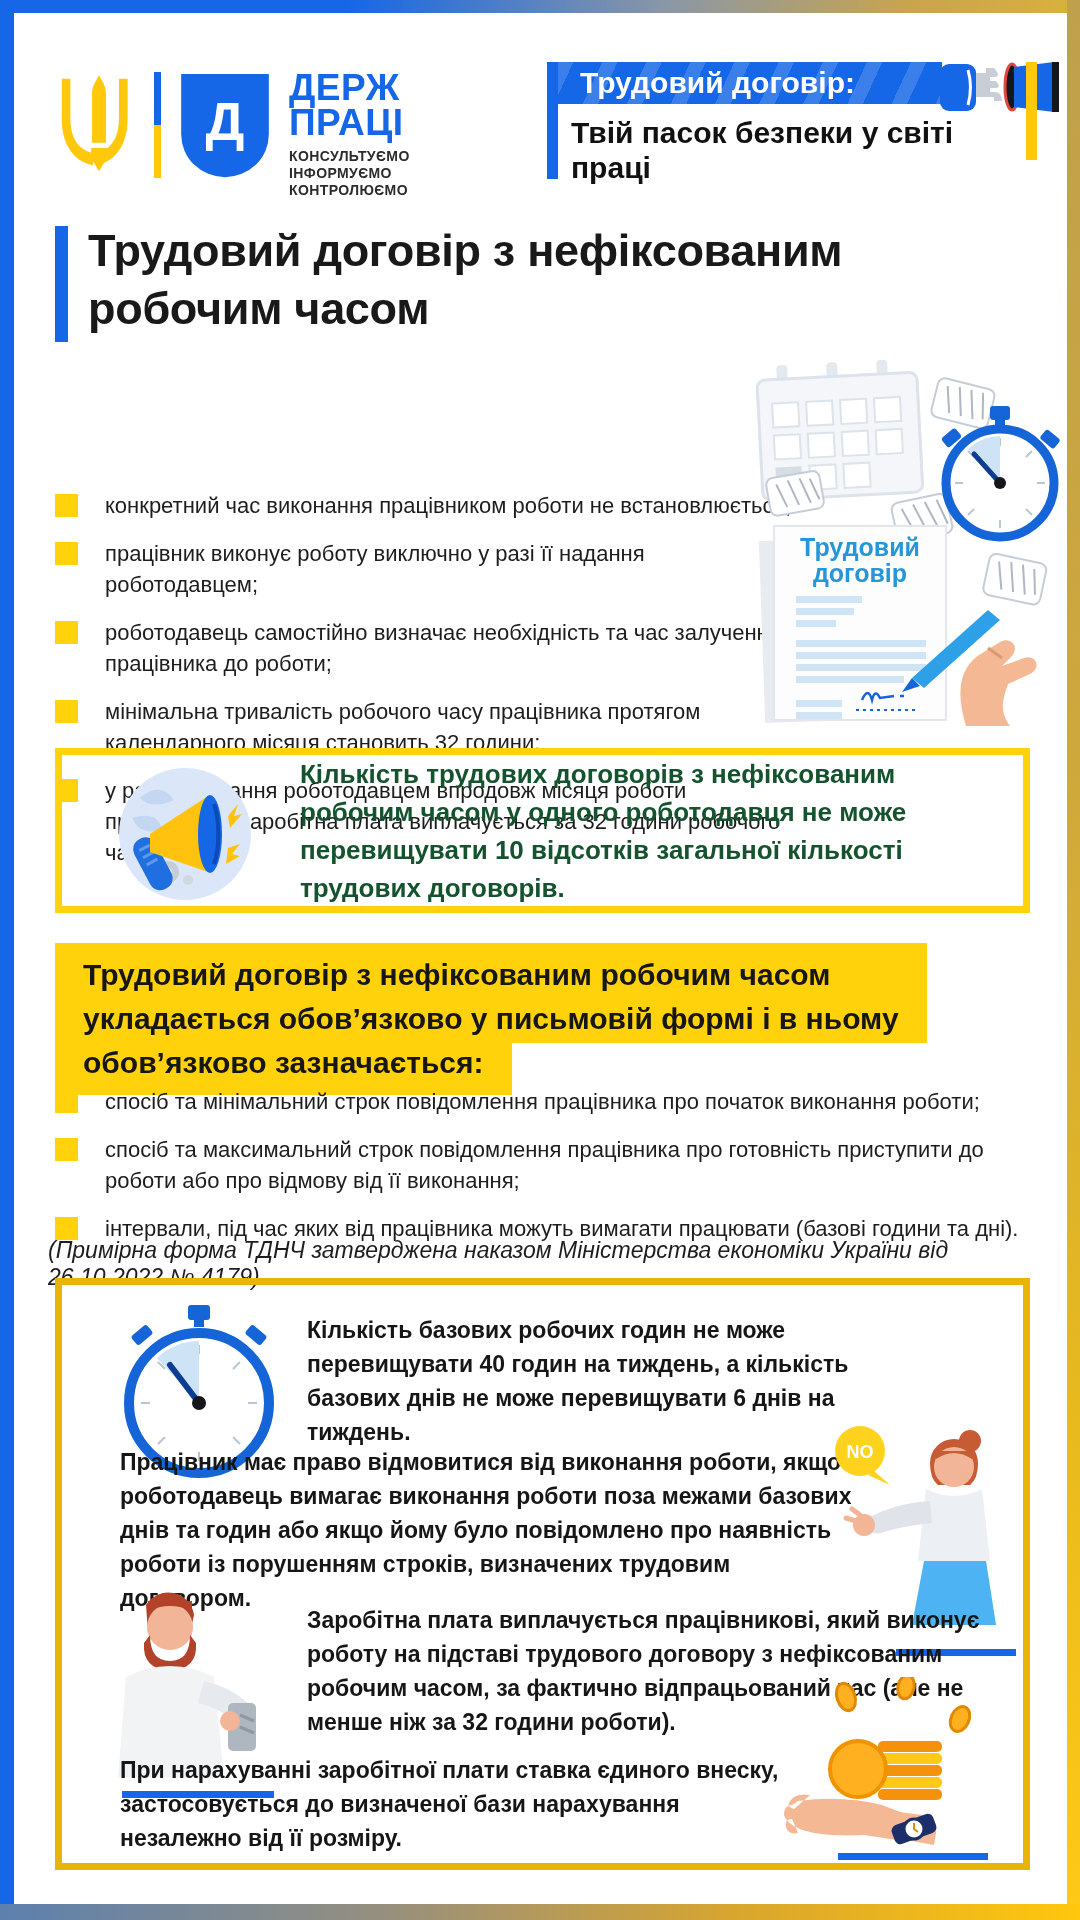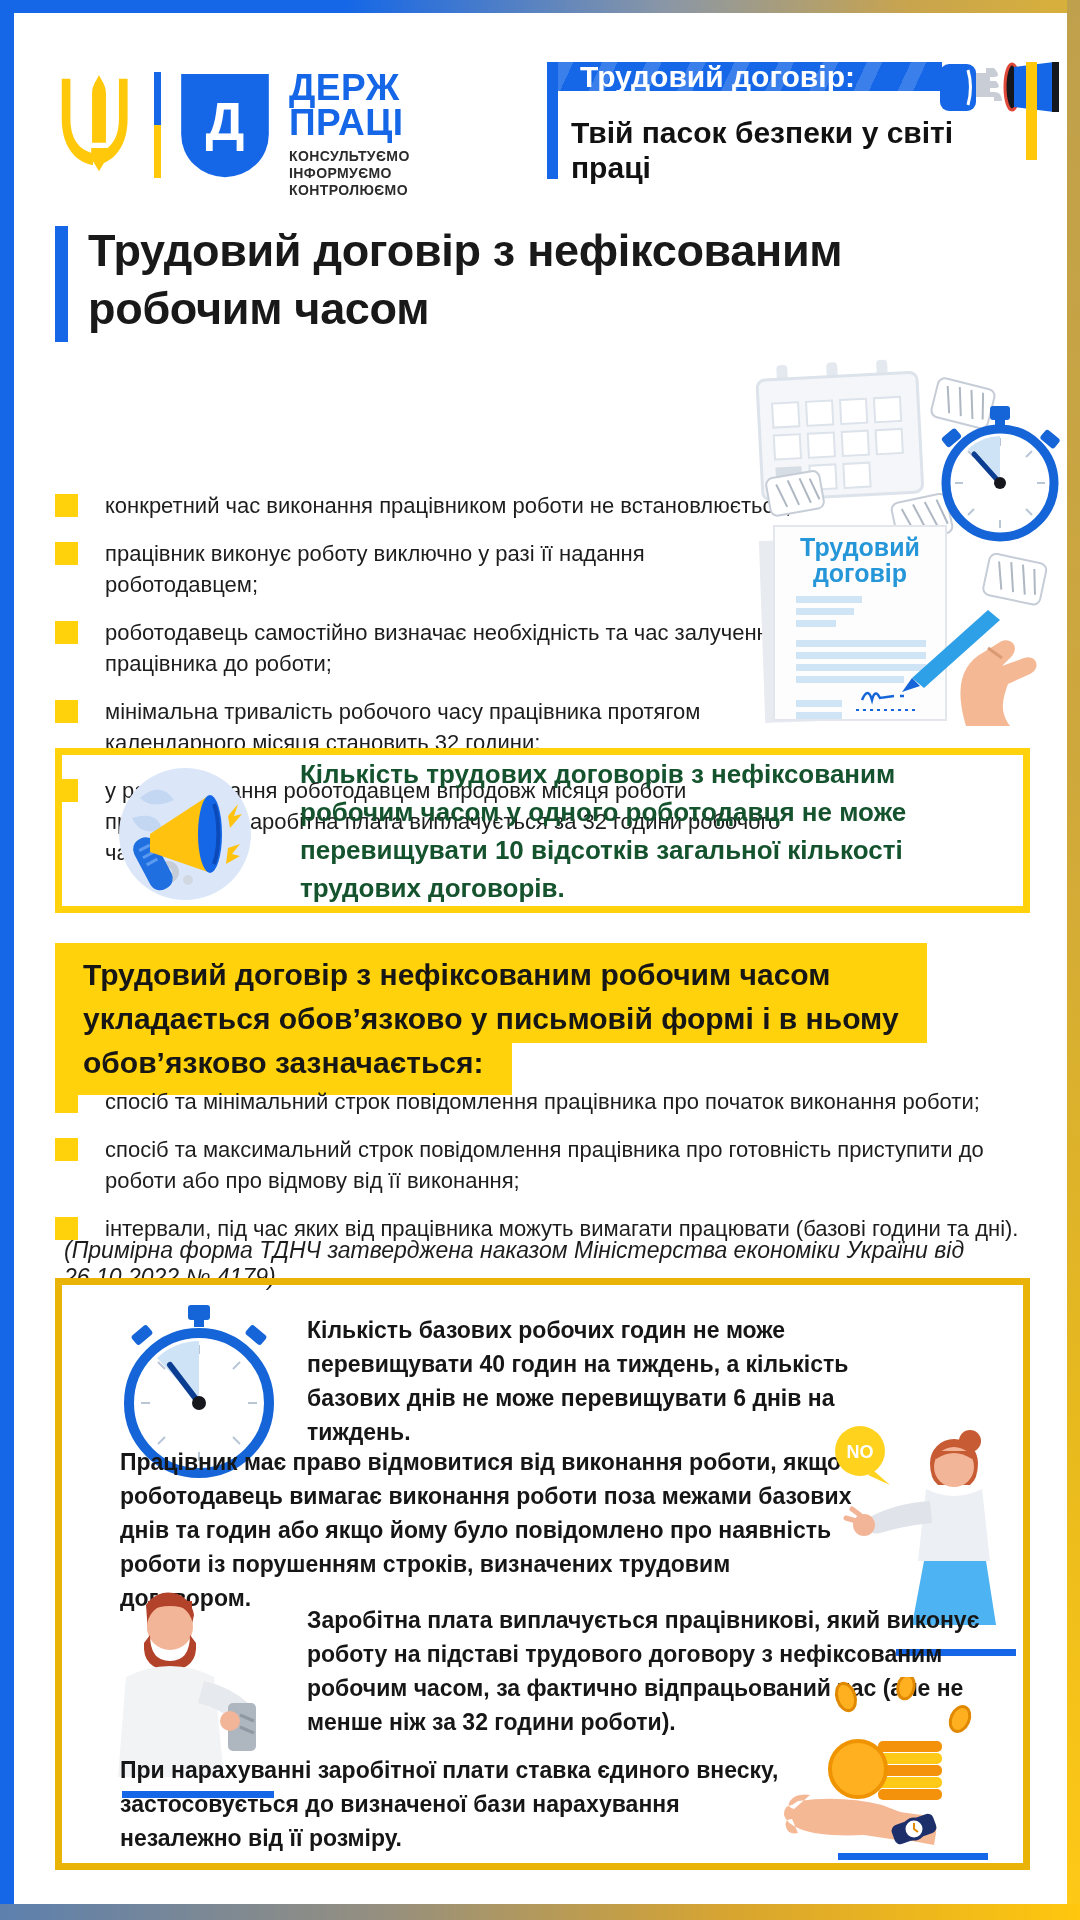--- a/index.html
+++ b/index.html
@@ -19,21 +19,21 @@
   .logo-divider{width:7px;height:106px;margin:2px 14px 0 16px;display:flex;flex-direction:column;}
   .logo-divider .d-blue{flex:1;background:#1567e7;}
   .logo-divider .d-yellow{flex:1;background:#ffc80a;}
   .shield{width:100px;height:112px;}
   .org-text{margin-left:14px;}
   .org-name{color:#1567e7;font-weight:bold;font-size:37px;line-height:35px;letter-spacing:.5px;}
   .org-tagline{margin-top:8px;color:#2b2b2b;font-weight:bold;font-size:14px;line-height:17px;letter-spacing:.4px;}
   
   .belt-block{position:absolute;left:547px;top:57px;width:500px;}
   .belt-accent{position:absolute;left:0;top:5px;width:11px;height:117px;background:#1567e7;}
-  .ribbon{position:absolute;left:11px;top:5px;width:384px;height:29px;background:#1567e7;
+  .ribbon{position:absolute;left:11px;top:5px;width:384px;height:42px;background:#1567e7;
     background-image:repeating-linear-gradient(115deg,rgba(255,255,255,.16) 0 14px,rgba(255,255,255,0) 14px 40px);
     display:flex;align-items:center;}
   .ribbon-text{color:#fff;font-weight:bold;font-size:30px;padding-left:22px;white-space:nowrap;}
   .buckle{position:absolute;left:393px;top:0px;width:126px;height:62px;}
   .belt-yellow-bar{position:absolute;left:479px;top:5px;width:11px;height:98px;background:#ffc80a;}
   .subtitle{position:absolute;left:24px;top:58px;width:445px;color:#111;font-weight:bold;font-size:30px;line-height:35px;}
   
   .title-wrap{position:absolute;left:55px;top:222px;display:flex;}
   .title-bar{width:13px;height:116px;background:#1567e7;flex:none;margin-top:4px;}
   .page-title{margin:0 0 0 20px;width:820px;font-size:45px;line-height:58px;font-weight:bold;color:#191919;letter-spacing:-.3px;}
@@ -44,21 +44,21 @@
   .section2-heading{position:absolute;left:55px;top:943px;}
   .hl-block{width:fit-content;background:#ffd20b;padding:10px 28px 2px 28px;}
   .hl-block div{font-weight:bold;font-size:30px;line-height:44px;color:#161616;}
   .hl-tail{width:fit-content;background:#ffd20b;padding:0 28px 12px 28px;font-weight:bold;font-size:30px;line-height:40px;color:#161616;}
   
   ul.bullets{list-style:none;margin:0;padding:0;position:absolute;}
   ul.bullets li{display:flex;margin-bottom:17px;}
   .marker{width:23px;height:23px;background:#ffd20b;flex:none;margin-top:4px;margin-right:27px;}
   .bullets-1{left:55px;top:490px;width:745px;font-size:22px;line-height:31px;color:#1d1d1d;}
   .bullets-2{left:55px;top:1086px;width:1000px;font-size:22px;line-height:31px;color:#1d1d1d;}
-  .list-note{position:absolute;left:64px;top:1214px;width:1000px;font-style:italic;font-size:23px;color:#1d1d1d;}
+  .list-note{position:absolute;left:48px;top:1214px;width:1000px;font-style:italic;font-size:23px;color:#1d1d1d;}
   
   .contract-illo{position:absolute;left:752px;top:348px;width:308px;height:378px;}
   
   .notice-box{position:absolute;left:55px;top:748px;width:975px;height:165px;border:7px solid #ffd20b;
     box-sizing:border-box;display:flex;align-items:center;padding-left:48px;}
   .notice-box svg{width:150px;height:150px;flex:none;}
   .notice-text{margin:0 0 0 40px;width:700px;font-weight:bold;font-size:26px;line-height:38px;color:#14532d;}
   
   .bottom-box{position:absolute;left:55px;top:1278px;width:975px;height:592px;border:7px solid #eab308;box-sizing:border-box;}
   .bb-item{position:absolute;margin:0;font-weight:600;font-size:23px;line-height:34px;color:#161616;}

